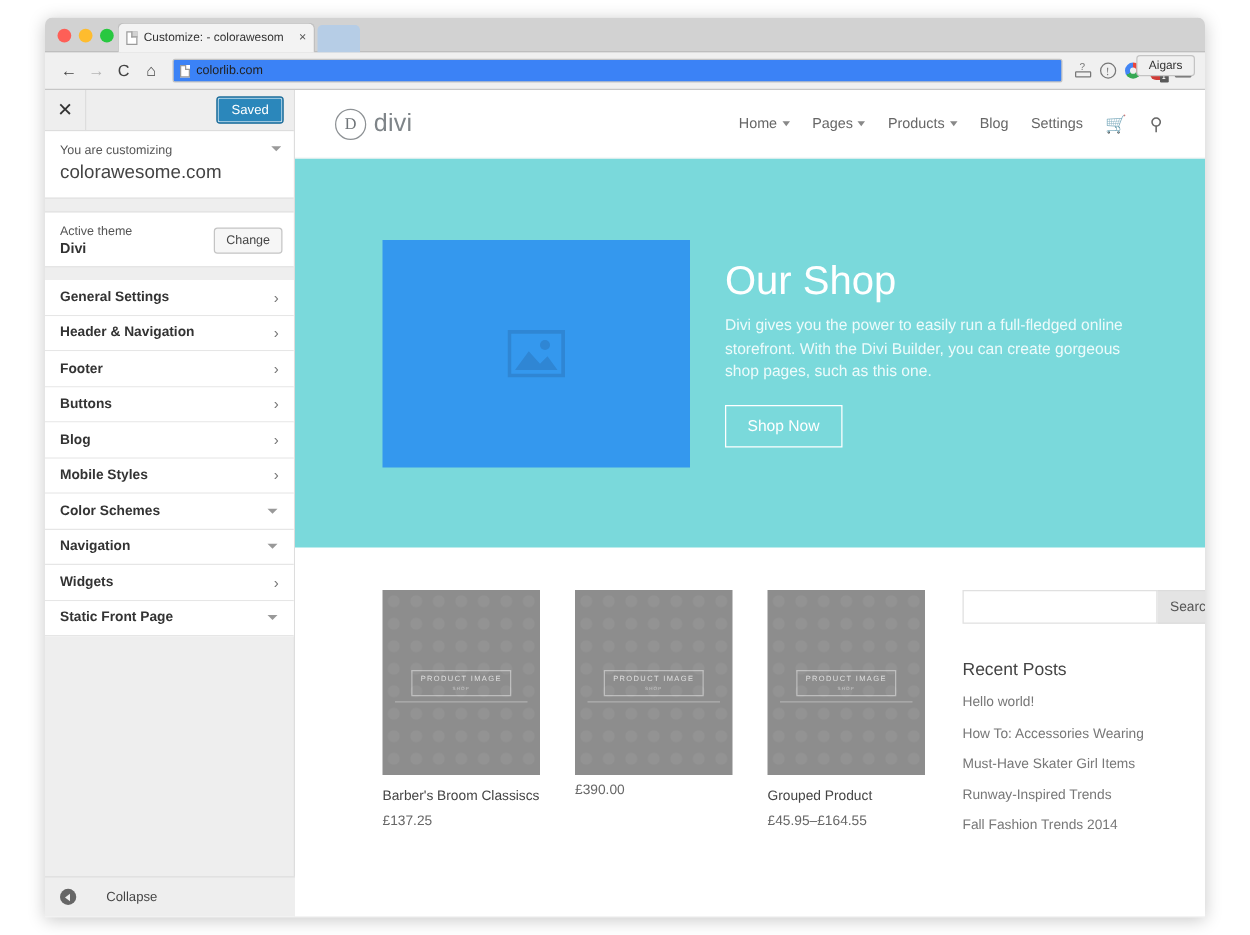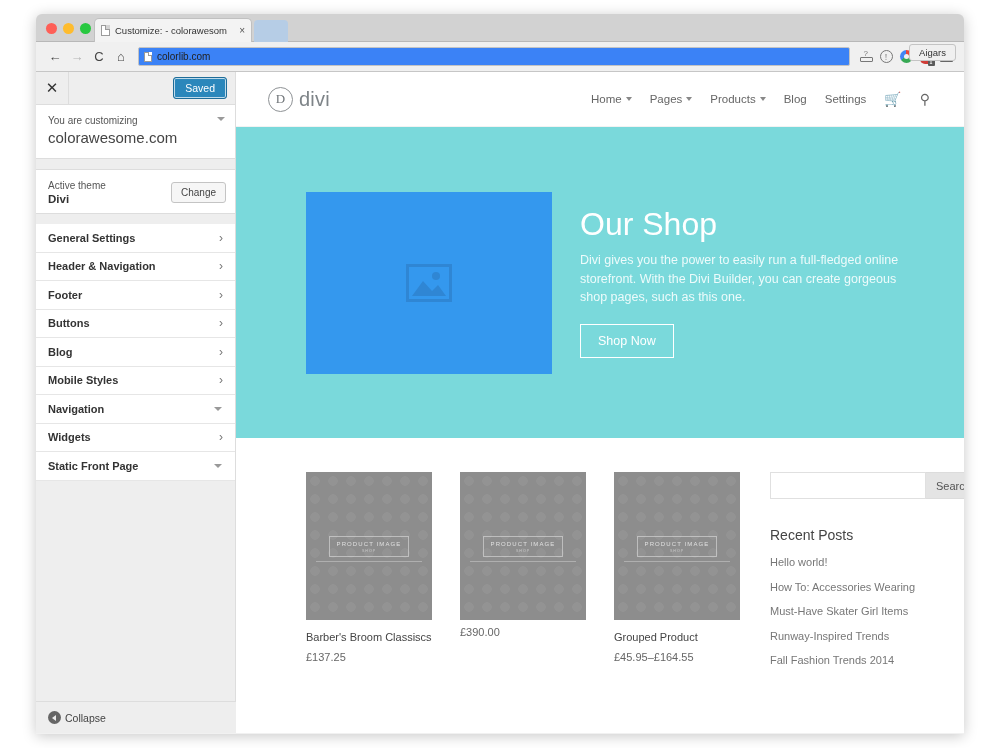--- a/index.html
+++ b/index.html
@@ -272,21 +272,21 @@
     border-right: 4px solid transparent;
     border-top: 4px solid #999;
   }
   .cz-collapse {
     position: absolute; bottom: 0; left: 0;
     width: 200px; height: 32px;
     background: #eeeeee;
     border-top: 1px solid #ddd;
     display: flex; align-items: center;
     padding-left: 12px;
-    gap: 4px;
+    gap: 24px;
     cursor: pointer;
   }
   .collapse-circle {
     width: 13px; height: 13px; border-radius: 50%;
     background: #666;
     display: flex; align-items: center; justify-content: center;
   }
   .collapse-circle:after {
     content: ''; width: 0; height: 0;
     border-top: 3px solid transparent;
@@ -539,20 +539,24 @@
             <span>Buttons</span>
             <span class="chev">›</span>
           </div>
           <div class="cz-item">
             <span>Blog</span>
             <span class="chev">›</span>
           </div>
           <div class="cz-item">
             <span>Mobile Styles</span>
             <span class="chev">›</span>
+          </div>
+          <div class="cz-item">
+            <span>Color Schemes</span>
+            <span class="tri"></span>
           </div>
           <div class="cz-item">
             <span>Navigation</span>
             <span class="tri"></span>
           </div>
           <div class="cz-item">
             <span>Widgets</span>
             <span class="chev">›</span>
           </div>
           <div class="cz-item">

